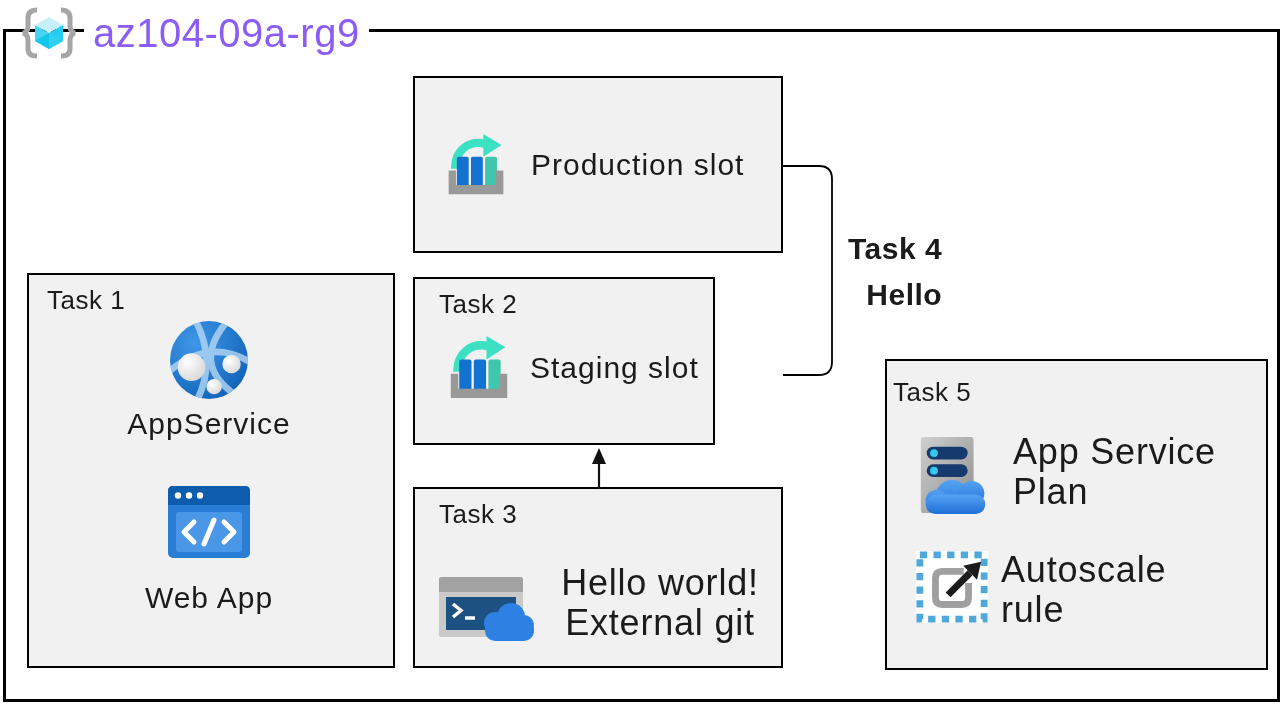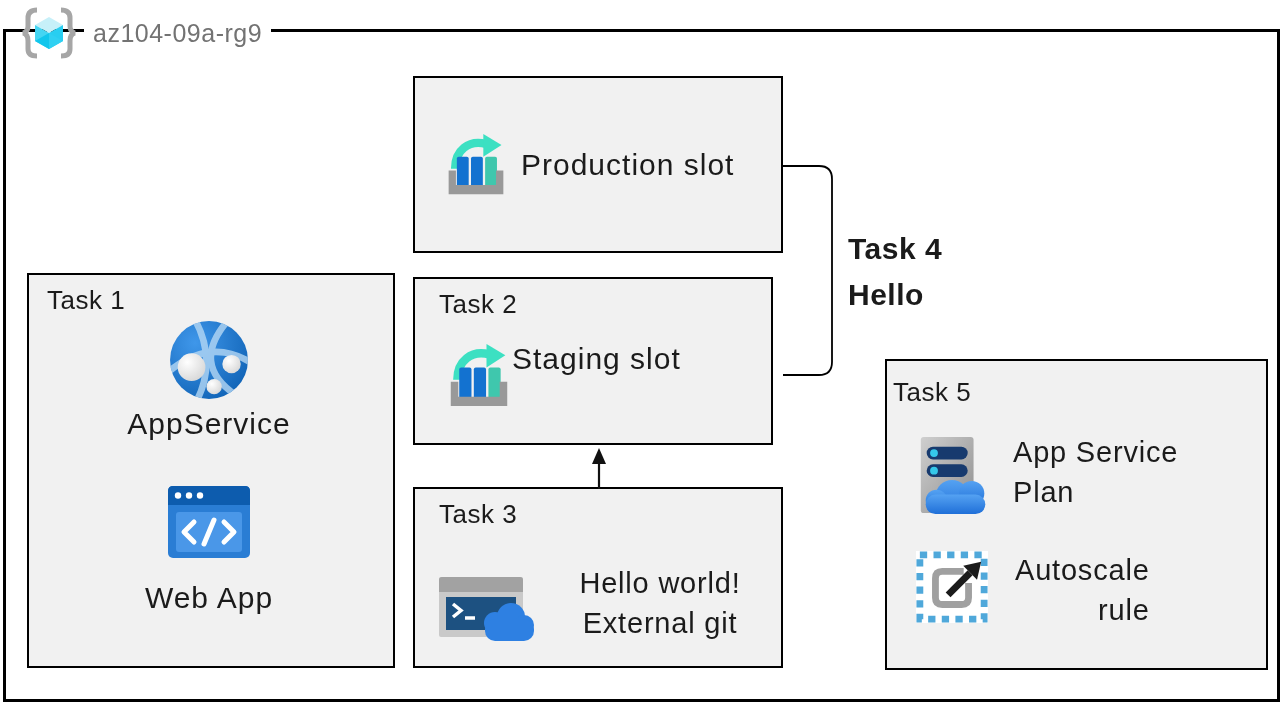--- a/index.html
+++ b/index.html
@@ -11,56 +11,56 @@
     color:#1b1b1b;
   }
   .outer-border {
     position:absolute; left:3px; top:29px; width:1277px; height:673px;
     border:3px solid #000000;
   }
   .rg-header { position:absolute; left:20px; top:7px; z-index:4; }
   .rg-icon { position:absolute; left:0; top:0; }
   .rg-title {
     position:absolute; left:64px; top:4px; white-space:nowrap;
-    font-size:25px; letter-spacing:0.5px; color:#737373;
+    font-size:40px; letter-spacing:0.5px; color:#8b5cf6;
     background:#ffffff; padding:0 9px; line-height:44px;
   }
   .box {
     position:absolute; background:#f1f1f1; border:2px solid #000000;
   }
   .box-title { position:absolute; font-size:26px; letter-spacing:0.5px; }
-  .cap { font-size:29px; letter-spacing:0.8px; }
+  .cap { font-size:36px; letter-spacing:0.8px; }
   .slot-label { font-size:30px; letter-spacing:1px; white-space:nowrap; }
 
   
-  .prod-row { display:flex; align-items:center; height:100%; padding-left:30px; gap:14px; }
-
-  
-  .t2-row { position:absolute; left:32px; top:63px; display:flex; align-items:flex-start; gap:1px; }
+  .prod-row { display:flex; align-items:center; height:100%; padding-left:30px; gap:24px; }
+
+  
+  .t2-row { position:absolute; left:32px; top:55px; display:flex; align-items:center; gap:19px; }
 
   
   .t3-icon { position:absolute; left:22px; top:72px; }
   .t3-text { position:absolute; left:140px; top:74px; width:210px; text-align:center; line-height:40px; }
 
   
   .t1-col { position:absolute; left:10px; top:44px; width:340px; display:flex; flex-direction:column; align-items:center; }
   .t1-label1 { margin-top:6px; }
   .t1-icon2 { margin-top:44px; }
   .t1-label2 { margin-top:22px; }
 
   
   .t5-row1 { position:absolute; left:26px; top:73px; display:flex; }
   .t5-row2 { position:absolute; left:28px; top:189px; display:flex; }
   .t5-text1 { margin-left:16px; line-height:40px; margin-top:-2px; }
-  .t5-text2 { margin-left:26px; line-height:40px; margin-top:0px;text-align:right; }
+  .t5-text2 { margin-left:12px; line-height:40px; margin-top:0px; }
 
   
   .task4-label {
     position:absolute; left:848px; top:226px; z-index:3;
-    font-size:30px; font-weight:600; line-height:46px; letter-spacing:0.5px;
+    font-size:30px; font-weight:600; line-height:46px; letter-spacing:0.5px;text-align:right;
   }
   .connector { position:absolute; }
 </style>
 </head>
 <body>
 
 <div class="canvas">
 
   <div class="outer-border"></div>
 
@@ -86,21 +86,21 @@
         <polygon points="42,2 62,14 42,27" fill="#3ce0c2"></polygon>
         <rect x="13" y="27" width="13" height="36" rx="2" fill="#1372d0"></rect>
         <rect x="28.5" y="27" width="13" height="36" rx="2" fill="#1372d0"></rect>
         <rect x="44" y="27" width="13" height="36" rx="2" fill="#3fc7ad"></rect>
         <path d="M4 42 H12 V58 H56 V42 H64 V68 H4 Z" fill="#999999"></path>
       </svg>
       <span class="slot-label">Production slot</span>
     </div>
   </div>
 
-  <div class="box" style="left:413px; top:277px; width:360px; height:168px;">
+  <div class="box" style="left:413px; top:277px; width:302px; height:168px;">
     <div class="box-title" style="left:24px; top:10px;">Task 2</div>
     <div class="t2-row">
       <svg width="64" height="68" viewBox="0 0 68 72">
         <path d="M11 40 C11 20 26 8 45 13" stroke="#3ce0c2" stroke-width="9" fill="none"></path>
         <polygon points="42,2 62,14 42,27" fill="#3ce0c2"></polygon>
         <rect x="13" y="27" width="13" height="36" rx="2" fill="#1372d0"></rect>
         <rect x="28.5" y="27" width="13" height="36" rx="2" fill="#1372d0"></rect>
         <rect x="44" y="27" width="13" height="36" rx="2" fill="#3fc7ad"></rect>
         <path d="M4 42 H12 V58 H56 V42 H64 V68 H4 Z" fill="#999999"></path>
       </svg>

